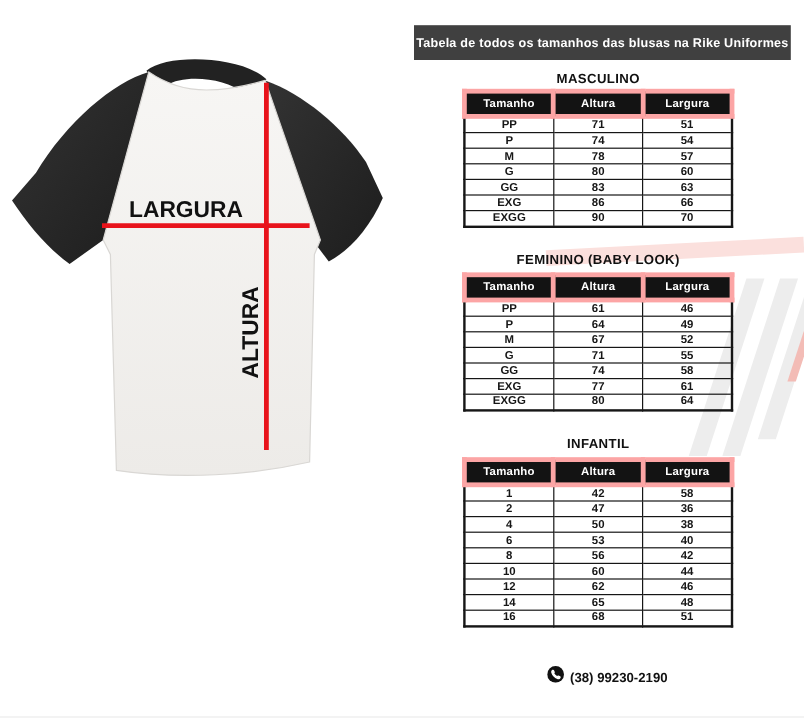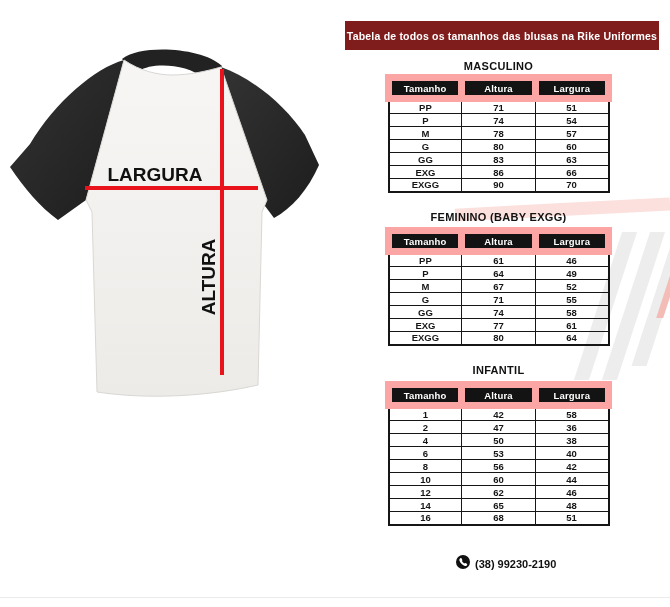--- a/index.html
+++ b/index.html
@@ -16,36 +16,36 @@
   .wm-s1 { left:598px; } .wm-s2 { left:626px; } .wm-s3 { left:651px; height:120px; top:246px; }
   .wm-sliver { left:663px; top:276px; width:7px; height:42px; background:#f3bcb6; transform:skewX(-18deg); }
   .bottom-edge { position:absolute; left:0; top:597px; width:670px; height:1px; background:#ebebeb; z-index:0; }
 
   
   .shirt-area { position:absolute; left:0; top:40px; width:340px; height:360px; z-index:1; }
 
   
   .banner {
     position:absolute; left:345px; top:21px; width:314px; height:29px; z-index:2;
-    background:#7f1d1d; color:#ffffff; display:flex; align-items:center; justify-content:center;
+    background:#404040; color:#ffffff; display:flex; align-items:center; justify-content:center;
     font-size:10.5px; font-weight:bold; letter-spacing:.2px; text-align:center;
   }
 
   
   .section-title {
     position:absolute; left:385px; width:227px; z-index:2; text-align:center;
     font-size:11px; font-weight:bold; color:#111; letter-spacing:.3px;
   }
   .t1-title { top:60px;text-align:center; } .t2-title { top:211px; } .t3-title { top:364px; }
   .tbl-wrap { position:absolute; left:385px; z-index:2; }
   .t1 { top:74px; } .t2 { top:227px; } .t3 { top:381px; }
   table.size-table { border-collapse:collapse; width:227px; table-layout:fixed; border:2px solid #161616; }
   table.size-table th {
     background:#131313; color:#ffffff; font-size:9.5px; font-weight:bold;
-    height:21px; border:7px solid #fca5a5; letter-spacing:.2px;
+    height:21px; border:4px solid #fca5a5; letter-spacing:.2px;
   }
   table.size-table td {
     font-size:9.5px; font-weight:bold; color:#161616; text-align:center;
     height:13px; border:1px solid #161616; background:transparent;
   }
 
   
   .footer-logo { position:absolute; left:369px; top:549px; width:64px; height:31px; z-index:2; }
   .footer-phone {
     position:absolute; left:456px; top:555px; z-index:2;
@@ -145,21 +145,21 @@
           </tr>
           <tr>
             <td>EXGG</td>
             <td>90</td>
             <td>70</td>
           </tr>
         </tbody>
     </table>
   </div>
 
-  <div class="section-title t2-title">FEMININO (BABY EXGG)</div>
+  <div class="section-title t2-title">FEMININO (BABY LOOK)</div>
   <div class="tbl-wrap t2">
     <table class="size-table">
       <thead>
           <tr>
             <th>Tamanho</th>
             <th>Altura</th>
             <th>Largura</th>
           </tr>
         </thead>
       <tbody>

